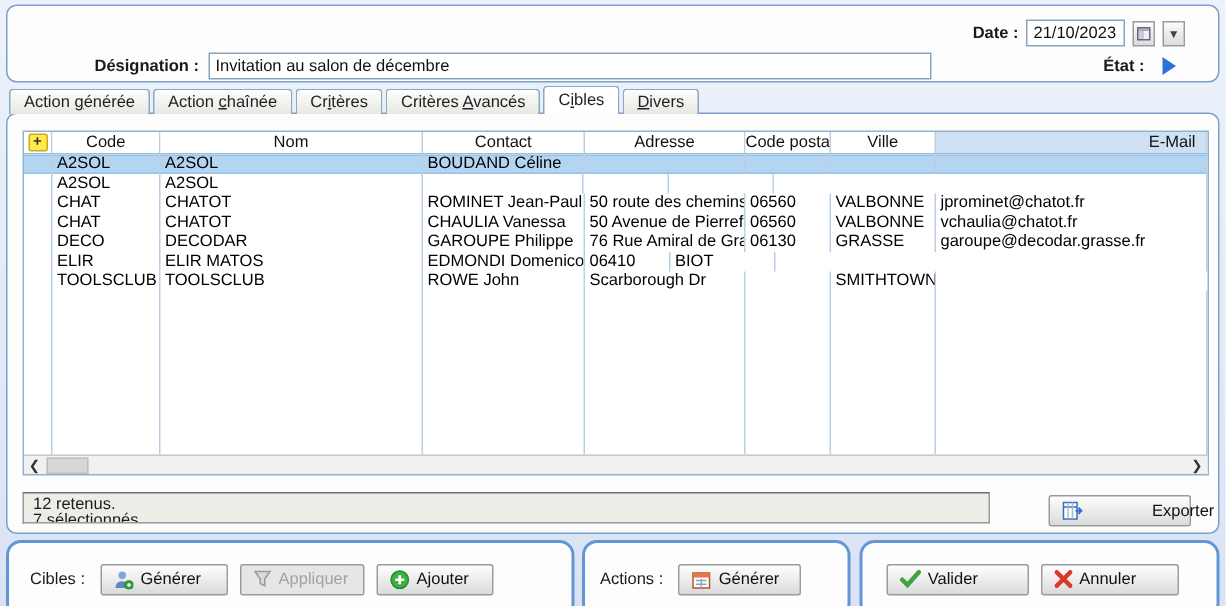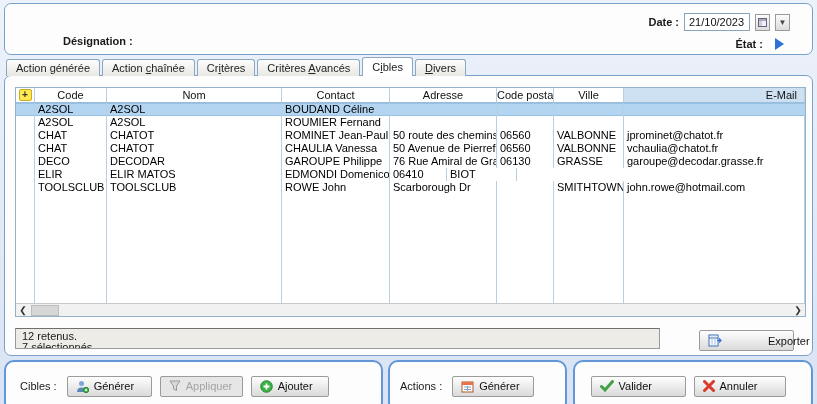--- a/index.html
+++ b/index.html
@@ -157,20 +157,21 @@
   <div class="row-line" id="date-line">
     <span class="lbl">Date :</span>
     <input class="txt" id="date-input" value="21/10/2023" style="">
     <span class="mini-btn">
         <span class="cal-glyph"></span>
       </span>
     <span class="mini-btn">▼</span>
   </div>
   <div class="row-line" id="desig-line">
     <span class="lbl">Désignation :</span>
+    <input class="txt" id="designation-input" value="Invitation au salon de décembre" style="">
   </div>
   <div class="row-line" id="etat-line">
     <span class="lbl">État :</span>
     <span class="play-tri"></span>
   </div>
 </div>
 
 <div id="tab-strip">
     <div class="tab"><span>Action </span><span class="mn">g</span><span>énérée</span></div>
     <div class="tab"><span>Action </span><span class="mn">c</span><span>haînée</span></div>
@@ -205,21 +206,20 @@
           <div class="cell" style="width: 108px;">BOUDAND Céline</div>
           <div class="cell" style="width: 107px;"></div>
           <div class="cell" style="width: 57px;"></div>
           <div class="cell" style="width: 70px;"></div>
           <div class="cell last" style="width: 183px; flex: 1 1 0%;"></div>
         </div>
         <div class="trow">
           <div class="cell gutter" style="width: 19px;"></div>
           <div class="cell" style="width: 72px;">A2SOL</div>
           <div class="cell" style="width: 175px;">A2SOL</div>
-          <div class="cell" style="width: 108px;">ROUMIER Fernand</div>
           <div class="cell" style="width: 107px;"></div>
           <div class="cell" style="width: 57px;"></div>
           <div class="cell" style="width: 70px;"></div>
           <div class="cell last" style="width: 183px; flex: 1 1 0%;"></div>
         </div>
         <div class="trow">
           <div class="cell gutter" style="width: 19px;"></div>
           <div class="cell" style="width: 72px;">CHAT</div>
           <div class="cell" style="width: 175px;">CHATOT</div>
           <div class="cell" style="width: 108px;">ROMINET Jean-Paul</div>
@@ -258,21 +258,20 @@
           <div class="cell last" style="width: 183px; flex: 1 1 0%;"></div>
         </div>
         <div class="trow">
           <div class="cell gutter" style="width: 19px;"></div>
           <div class="cell" style="width: 72px;">TOOLSCLUB</div>
           <div class="cell" style="width: 175px;">TOOLSCLUB</div>
           <div class="cell" style="width: 108px;">ROWE John</div>
           <div class="cell" style="width: 107px;">Scarborough Dr</div>
           <div class="cell" style="width: 57px;"></div>
           <div class="cell" style="width: 70px;">SMITHTOWN</div>
-          <div class="cell last" style="width: 183px; flex: 1 1 0%;">john.rowe@hotmail.com</div>
         </div>
         <div class="trow filler">
           <div class="cell gutter" style="width: 19px;"></div>
           <div class="cell" style="width: 72px;"></div>
           <div class="cell" style="width: 175px;"></div>
           <div class="cell" style="width: 108px;"></div>
           <div class="cell" style="width: 107px;"></div>
           <div class="cell" style="width: 57px;"></div>
           <div class="cell" style="width: 70px;"></div>
           <div class="cell last" style="width: 183px; flex: 1 1 0%;"></div>

